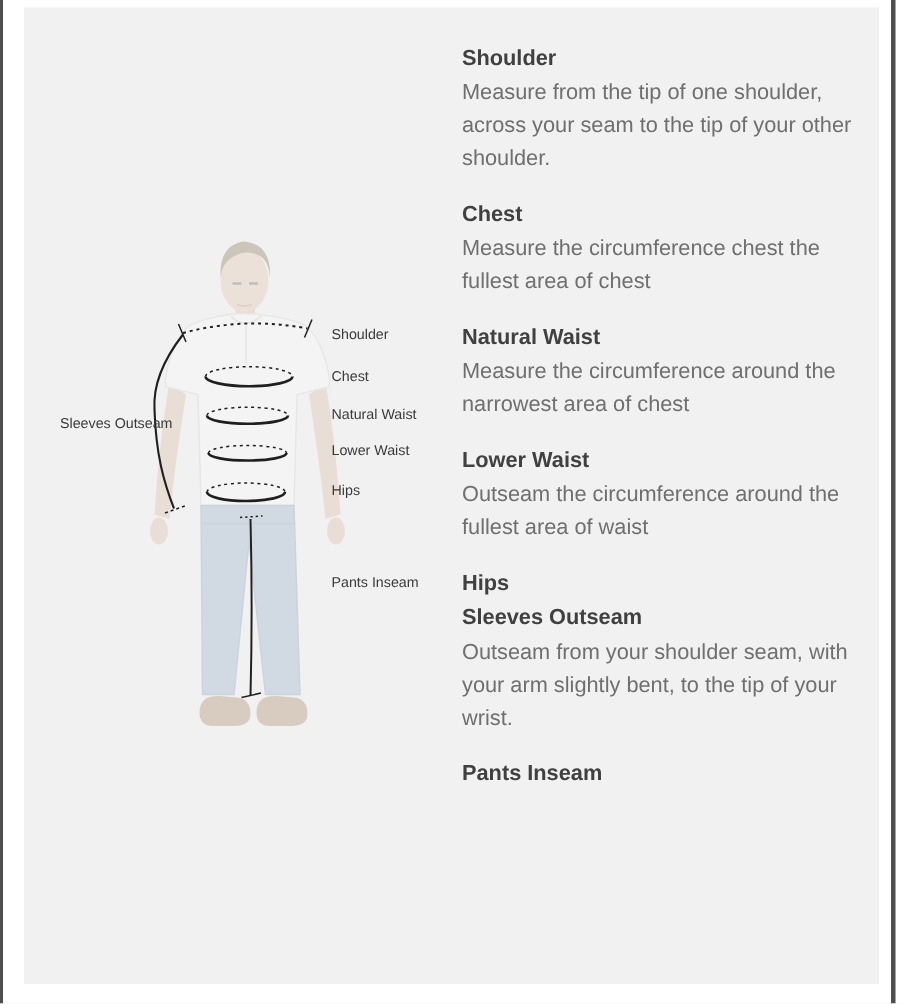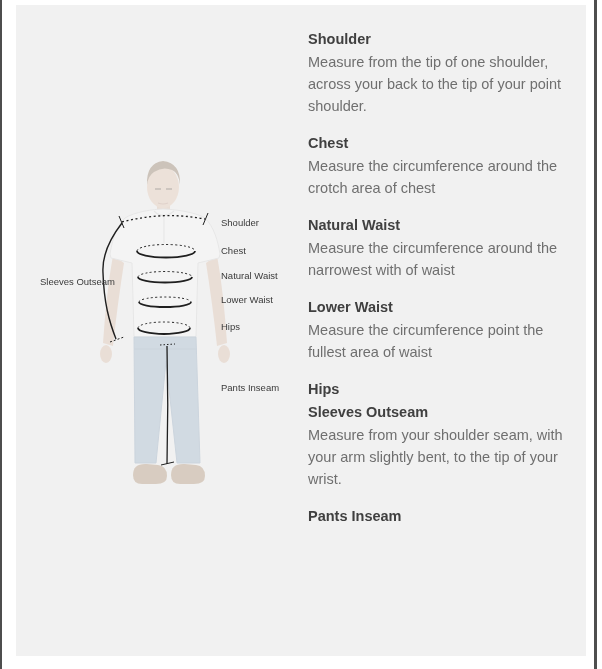--- a/index.html
+++ b/index.html
@@ -102,39 +102,39 @@
       <text class="dlabel" x="205" y="298">Lower Waist</text>
       <text class="dlabel" x="205" y="325">Hips</text>
       <text class="dlabel" x="205" y="386">Pants Inseam</text>
       <text class="dlabel" x="24" y="280">Sleeves Outseam</text>
     </g>
   </svg>
 
   <div class="guide">
     <section class="sec">
       <h3>Shoulder</h3>
-      <p>Measure from the tip of one shoulder, across your back to the tip of your point shoulder.</p>
+      <p>Measure from the tip of one shoulder, across your seam to the tip of your other shoulder.</p>
     </section>
     <section class="sec">
       <h3>Chest</h3>
-      <p>Measure the circumference around the crotch area of chest</p>
+      <p>Measure the circumference chest the fullest area of chest</p>
     </section>
     <section class="sec">
       <h3>Natural Waist</h3>
-      <p>Measure the circumference around the narrowest with of waist</p>
+      <p>Measure the circumference around the narrowest area of chest</p>
     </section>
     <section class="sec">
       <h3>Lower Waist</h3>
-      <p>Measure the circumference point the fullest area of waist</p>
+      <p>Outseam the circumference around the fullest area of waist</p>
     </section>
     <section class="sec">
       <h3>Hips</h3>
     </section>
     <section class="sec">
       <h3>Sleeves Outseam</h3>
-      <p>Measure from your shoulder seam, with your arm slightly bent, to the tip of your wrist.</p>
+      <p>Outseam from your shoulder seam, with your arm slightly bent, to the tip of your wrist.</p>
     </section>
     <section class="sec">
       <h3>Pants Inseam</h3>
     </section>
   </div>
 
 </div>
 
 </body></html>

